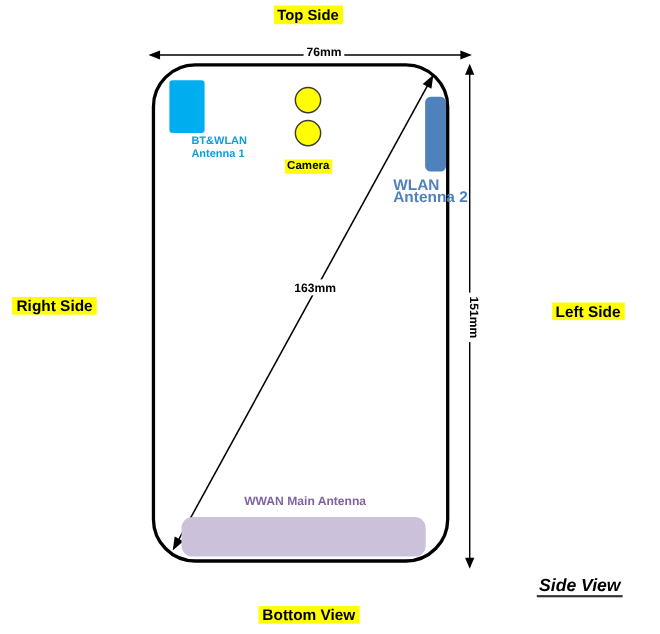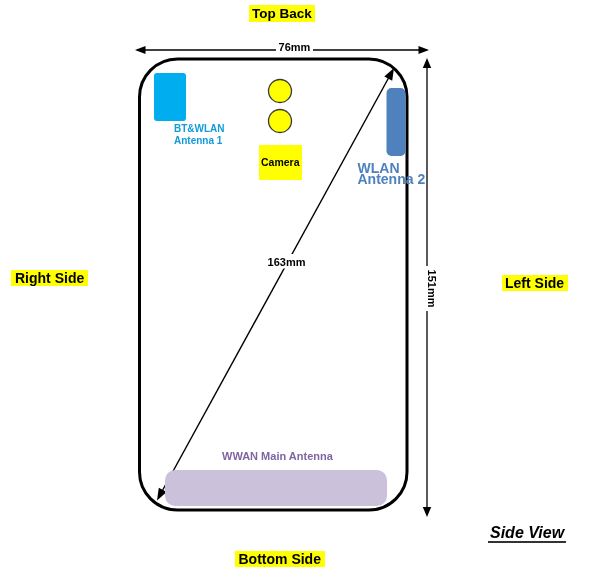--- a/index.html
+++ b/index.html
@@ -56,29 +56,29 @@
 
   <g>
     <rect x="386.5" y="88" width="19" height="68" rx="5" ry="5" fill="#4f81bd"></rect>
   </g>
 
   <g>
     <rect x="165" y="470" width="222" height="36" rx="10" ry="10" fill="#ccc1db"></rect>
   </g>
 </svg>
 
-<div class="yl" style="left:248.5px;top:4.5px;font-size:13.5px;line-height:15px;padding:1px 3.5px;">Top Back</div>
+<div class="yl" style="left:248.5px;top:4.5px;font-size:13.5px;line-height:15px;padding:1px 3.5px;">Top Side</div>
 
 <div class="yl" style="left:11px;top:270px;font-size:14px;line-height:14px;padding:1px 4px;">Right Side</div>
 
 <div class="yl" style="left:501.5px;top:275px;font-size:14px;line-height:14px;padding:1px 3.5px;text-align:center;">Left Side</div>
 
-<div class="yl" style="left:234.5px;top:550.5px;font-size:14px;line-height:14px;padding:1px 4px;">Bottom Side</div>
+<div class="yl" style="left:234.5px;top:550.5px;font-size:14px;line-height:14px;padding:1px 4px;">Bottom View</div>
 
-<div class="yl" style="left:259px;top:145px;font-size:10.5px;line-height:11px;padding:12px 2px;">Camera</div>
+<div class="yl" style="left:259px;top:145px;font-size:10.5px;line-height:11px;padding:1px 2px;">Camera</div>
 
 <div style="position:absolute;left:154px;top:123.2px;color:#119bd7;font-weight:bold;font-size:10px;line-height:11.8px;white-space:nowrap;margin-left:20px;">BT&amp;WLAN<br>Antenna 1</div>
 
 <div class="blue2" style="left:357.5px;top:162.7px;">WLAN<br>Antenna 2</div>
 
 <div style="position:absolute;left:222px;top:450.2px;color:#8064a2;font-weight:bold;font-size:11px;white-space:nowrap;">WWAN Main Antenna</div>
 
 <div style="position:absolute;left:488px;top:525.4px;font-size:16px;line-height:16px;font-weight:bold;font-style:italic;color:#000;border-bottom:2px solid #333;padding:0 2px;">Side View</div>
 
 </div>

